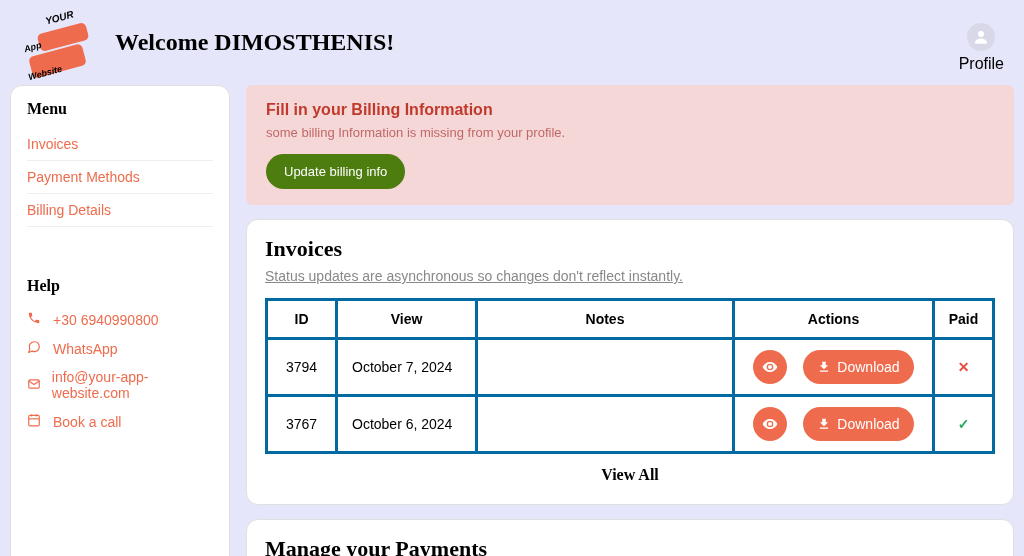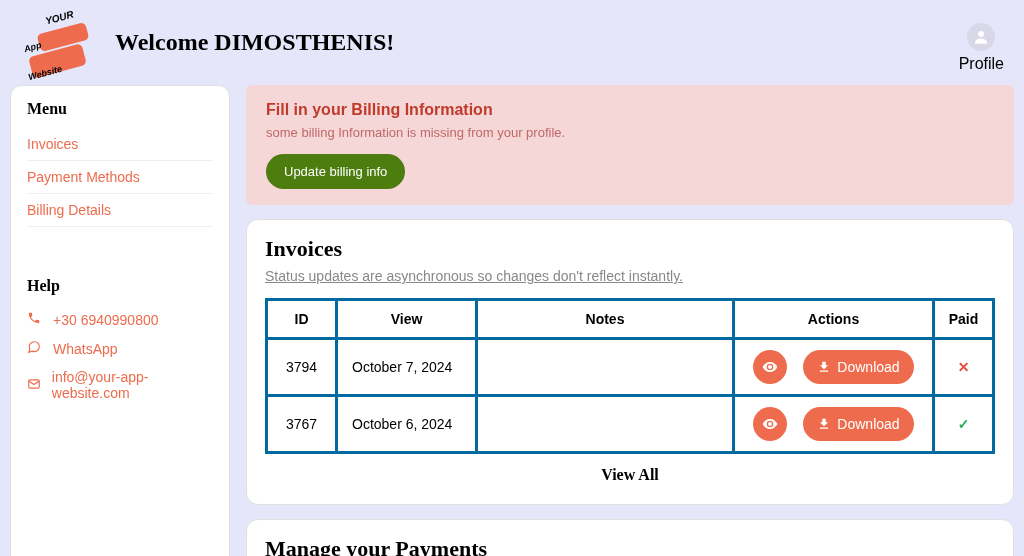--- a/index.html
+++ b/index.html
@@ -234,20 +234,31 @@
         <span>WhatsApp</span>
       </div>
       <div class="help-item">
         <span class="help-icon">
           <svg width="14" height="14" viewBox="0 0 24 24" fill="none" stroke="#ee6c4d" stroke-width="2">
               <rect x="3" y="5" width="18" height="14" rx="2"></rect>
               <polyline points="3,7 12,13 21,7"></polyline>
             </svg>
         </span>
         <span>info@your-app-website.com</span>
+      </div>
+      <div class="help-item">
+        <span class="help-icon">
+          <svg width="14" height="14" viewBox="0 0 24 24" fill="none" stroke="#ee6c4d" stroke-width="2">
+              <rect x="3" y="4" width="18" height="18" rx="2"></rect>
+              <line x1="16" y1="2" x2="16" y2="6"></line>
+              <line x1="8" y1="2" x2="8" y2="6"></line>
+              <line x1="3" y1="10" x2="21" y2="10"></line>
+            </svg>
+        </span>
+        <span>Book a call</span>
       </div>
     </div>
   </div>
 
   <div class="content">
     <div class="alert">
       <div class="alert-title">Fill in your Billing Information</div>
       <div class="alert-text">some billing Information is missing from your profile.</div>
       <button class="btn-primary">Update billing info</button>
     </div>

